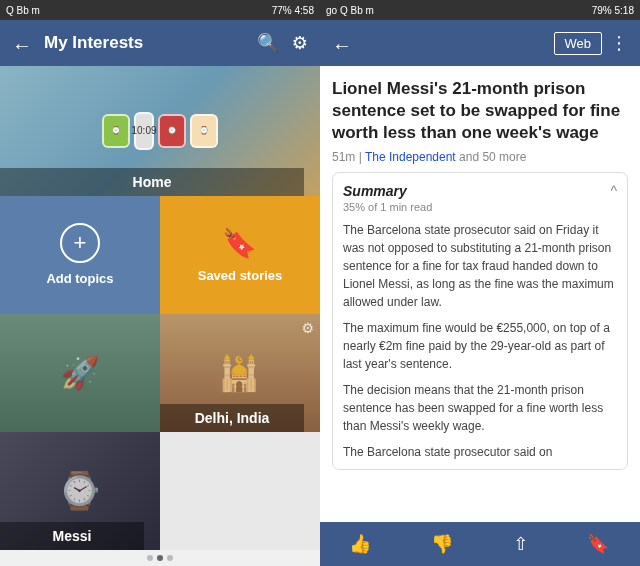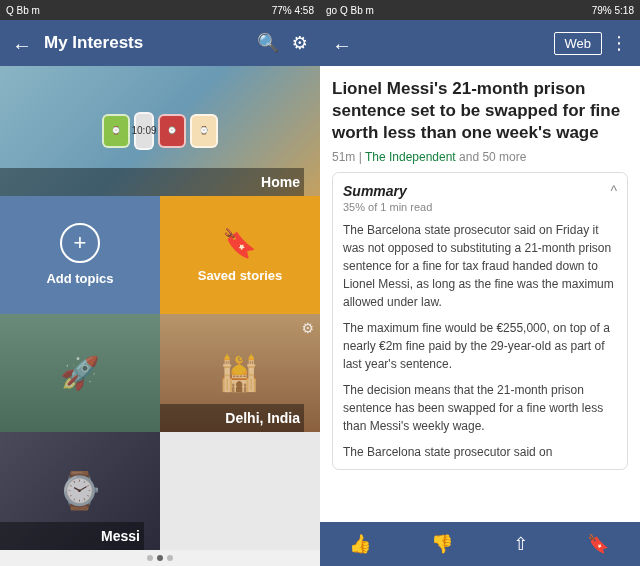--- a/index.html
+++ b/index.html
@@ -105,22 +105,22 @@
     .watch-3 { background: #c94040; }
     .watch-4 { background: #f5deb3; }
 
     .cell-label {
       position: absolute;
       bottom: 0;
       left: 0;
       right: 16px;
       background: rgba(0,0,0,0.4);
       color: white;
-      text-align: right;
-      padding: 6px 4px;
+      text-align: center;
+      padding: 6px 22px;
       font-size: 14px;
       font-weight: bold;
     }
 
     
     .cell-add {
       background: #5b7faa;
       display: flex;
       flex-direction: column;
       align-items: center;
@@ -297,21 +297,21 @@
       color: #222;
       padding: 12px 12px 6px 12px;
       line-height: 1.3;
     }
 
     .article-meta {
       padding: 0 12px 8px 12px;
       font-size: 12px;
       color: #888;
     }
-    .article-meta .source-link { color: #15803d; }
+    .article-meta .source-link { color: #1d4ed8; }
 
     .summary-box {
       margin: 0 12px;
       border: 1px solid #ddd;
       border-radius: 7px;
       padding: 10px 10px 0 10px;
       background: white;
     }
     .summary-header {
       display: flex;

